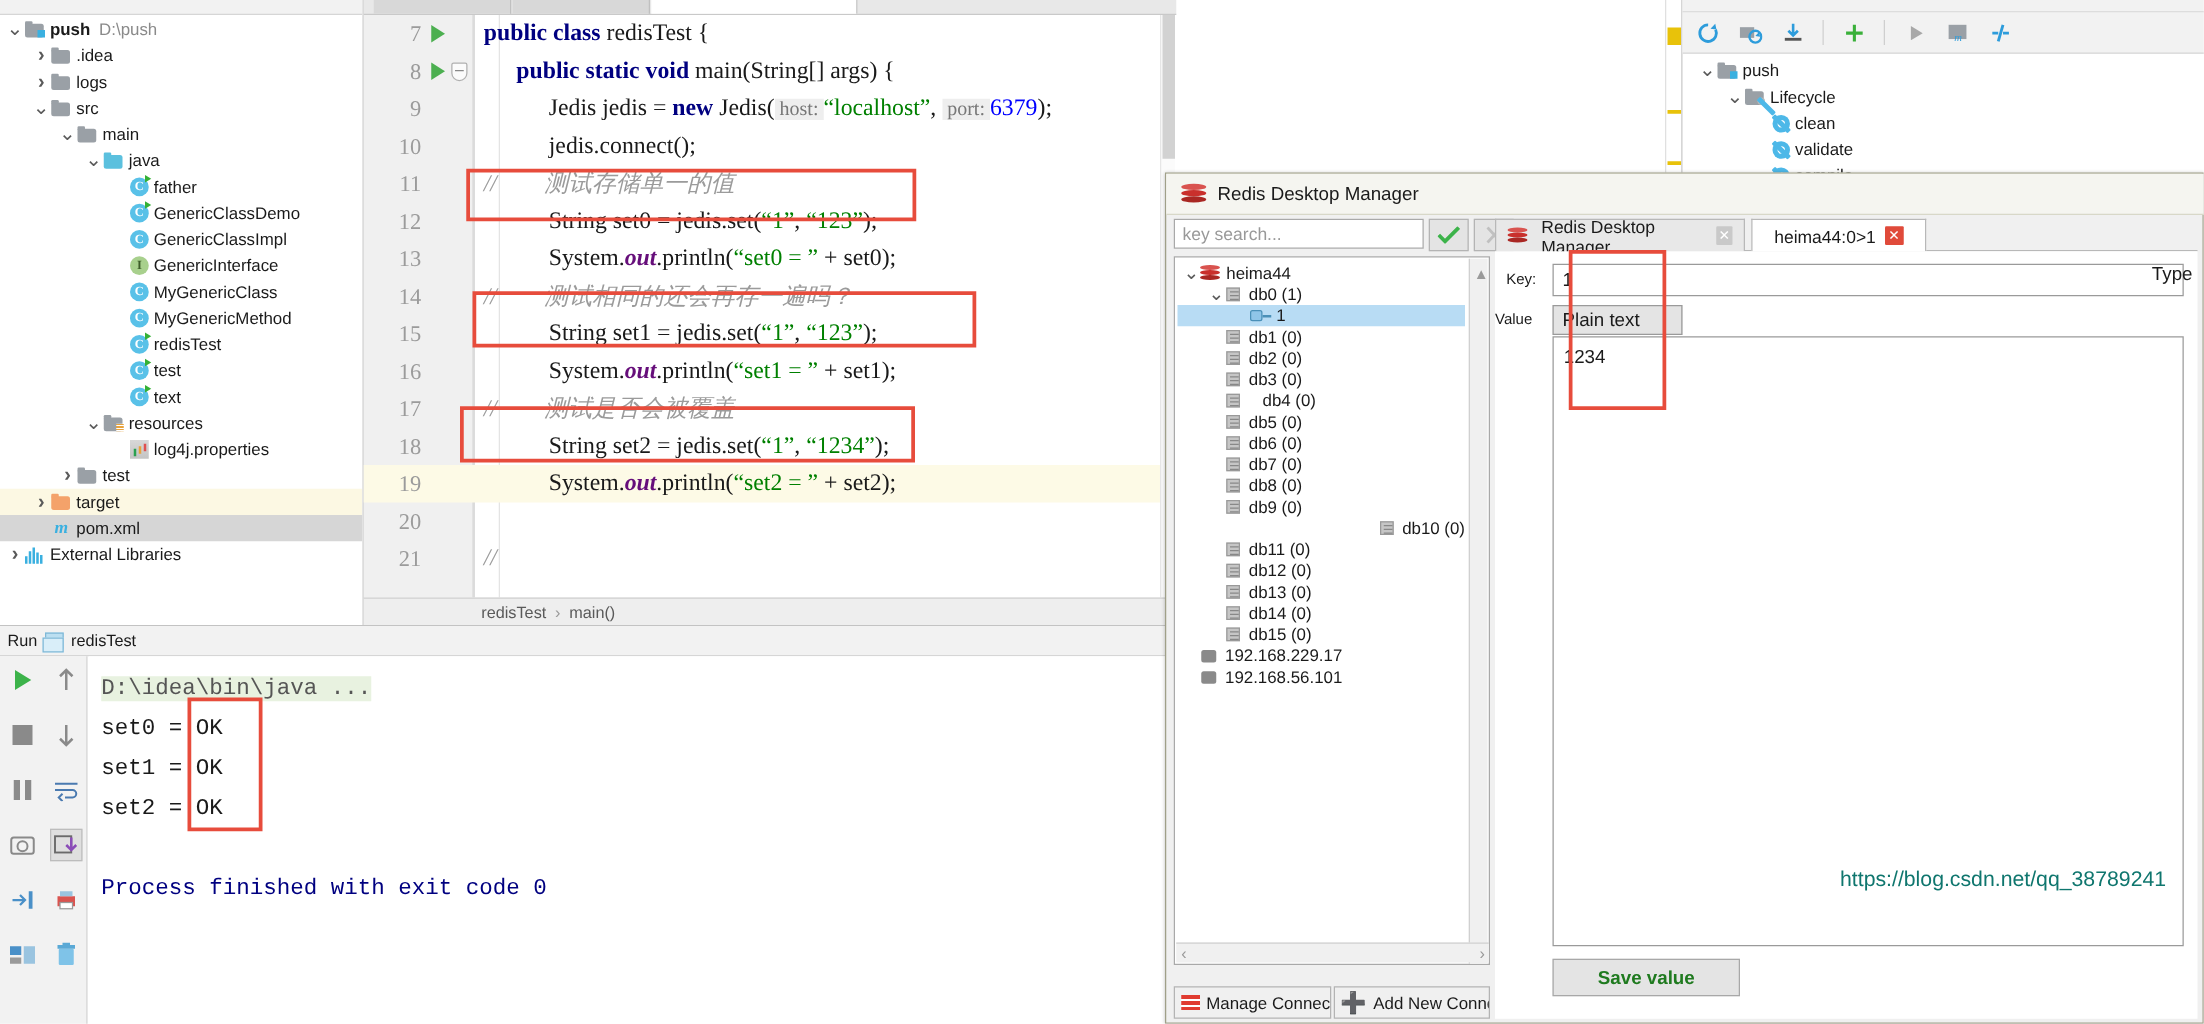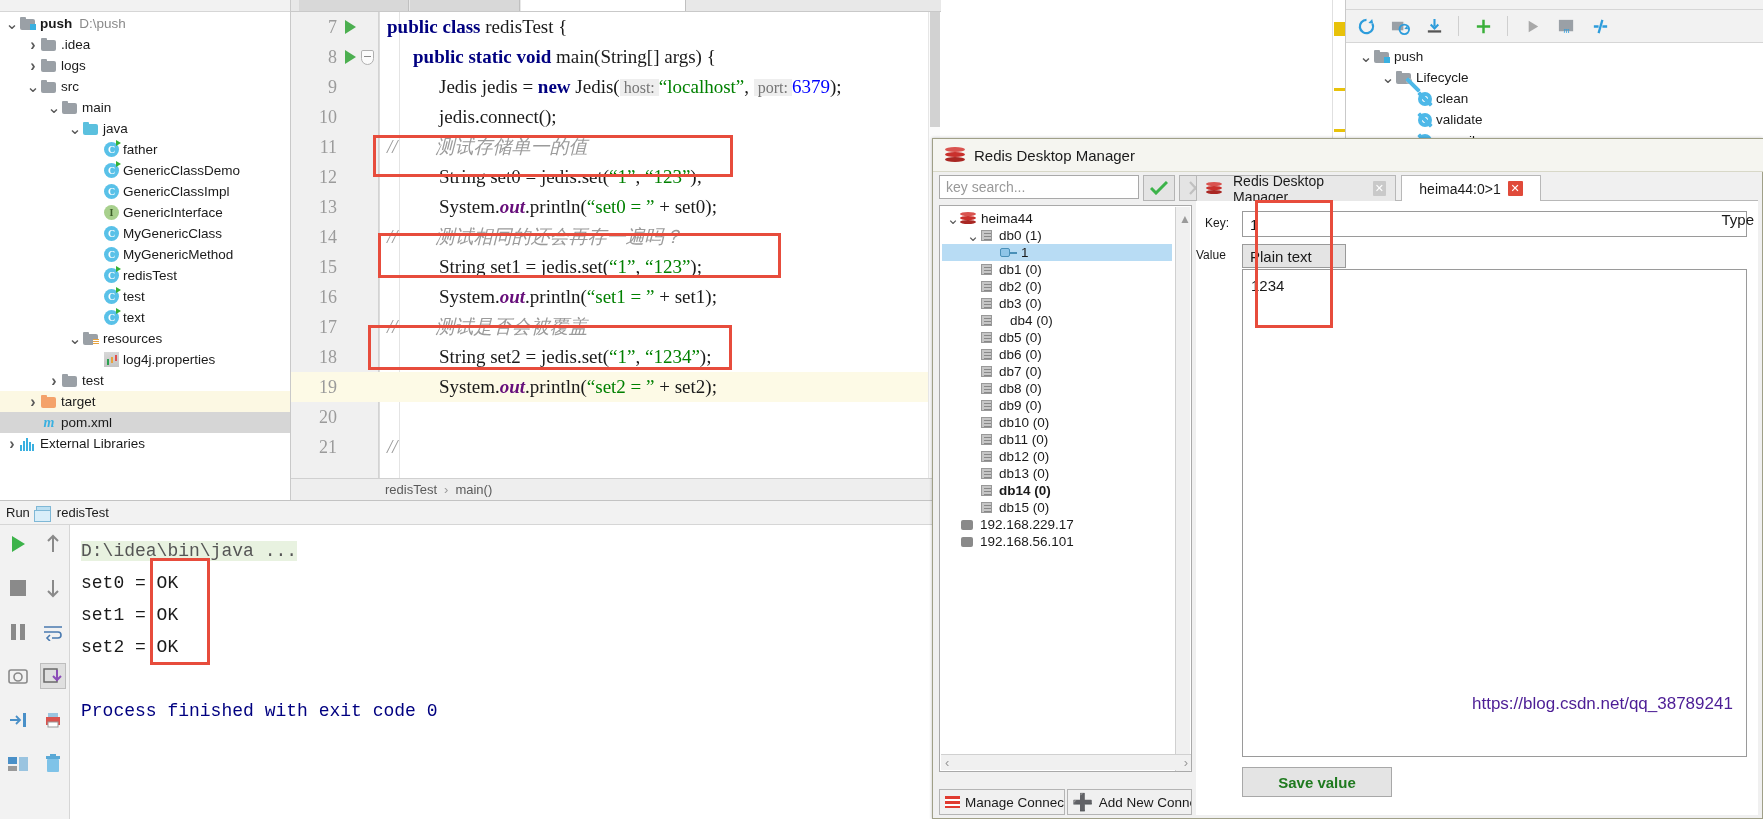--- a/index.html
+++ b/index.html
@@ -294,21 +294,21 @@
   .kv-textarea {
     position:absolute; border:1px solid #9a9a9a; background:#fff; font-size:15px;
     padding:7px 0 0 8px; color:#1a1a1a;
   }
   .save-btn {
     position:absolute; border:1px solid #a8a8a8; background:#e4e4e4;
     display:flex; align-items:center; justify-content:center;
     color:#1f7a1f; font-weight:bold; font-size:15px;
   }
   .watermark {
-    position:absolute; color:#4c1d95; font-size:17px; white-space:nowrap;
+    position:absolute; color:#0f766e; font-size:17px; white-space:nowrap;
     font-family:"Liberation Sans", sans-serif;
   }
 </style>
 </head>
 <body>
 
 <div id="root">
 
   <div id="project-tree">
     <div class="tree-topbar"></div>
@@ -824,21 +824,21 @@
               </span>
               <span style="margin-left: 5px;">db8 (0)</span>
             </div>
             <div class="rdm-tree-row" style="padding-left: 24px;">
               <span class="tw none" style="flex: 0 0 14px; width: 14px;"></span>
               <span class="db-ic">
                 <i></i>
               </span>
               <span style="margin-left: 5px;">db9 (0)</span>
             </div>
-            <div class="rdm-tree-row" style="padding-left: 24px;">
+            <div class="rdm-tree-row" style="padding-left: 24px; justify-content: flex-end;">
               <span class="tw none" style="flex: 0 0 14px; width: 14px;"></span>
               <span class="db-ic">
                 <i></i>
               </span>
               <span style="margin-left: 5px;">db10 (0)</span>
             </div>
             <div class="rdm-tree-row" style="padding-left: 24px;">
               <span class="tw none" style="flex: 0 0 14px; width: 14px;"></span>
               <span class="db-ic">
                 <i></i>
@@ -857,21 +857,21 @@
               <span class="db-ic">
                 <i></i>
               </span>
               <span style="margin-left: 5px;">db13 (0)</span>
             </div>
             <div class="rdm-tree-row" style="padding-left: 24px;">
               <span class="tw none" style="flex: 0 0 14px; width: 14px;"></span>
               <span class="db-ic">
                 <i></i>
               </span>
-              <span style="margin-left: 5px; font-weight: bold;">db14 (0)</span>
+              <span style="margin-left: 5px;">db14 (0)</span>
             </div>
             <div class="rdm-tree-row" style="padding-left: 24px;">
               <span class="tw none" style="flex: 0 0 14px; width: 14px;"></span>
               <span class="db-ic">
                 <i></i>
               </span>
               <span style="margin-left: 5px;">db15 (0)</span>
             </div>
             <div class="rdm-tree-row" style="padding-left: 4px;">
               <span class="tw none" style="flex: 0 0 14px; width: 14px;"></span>

